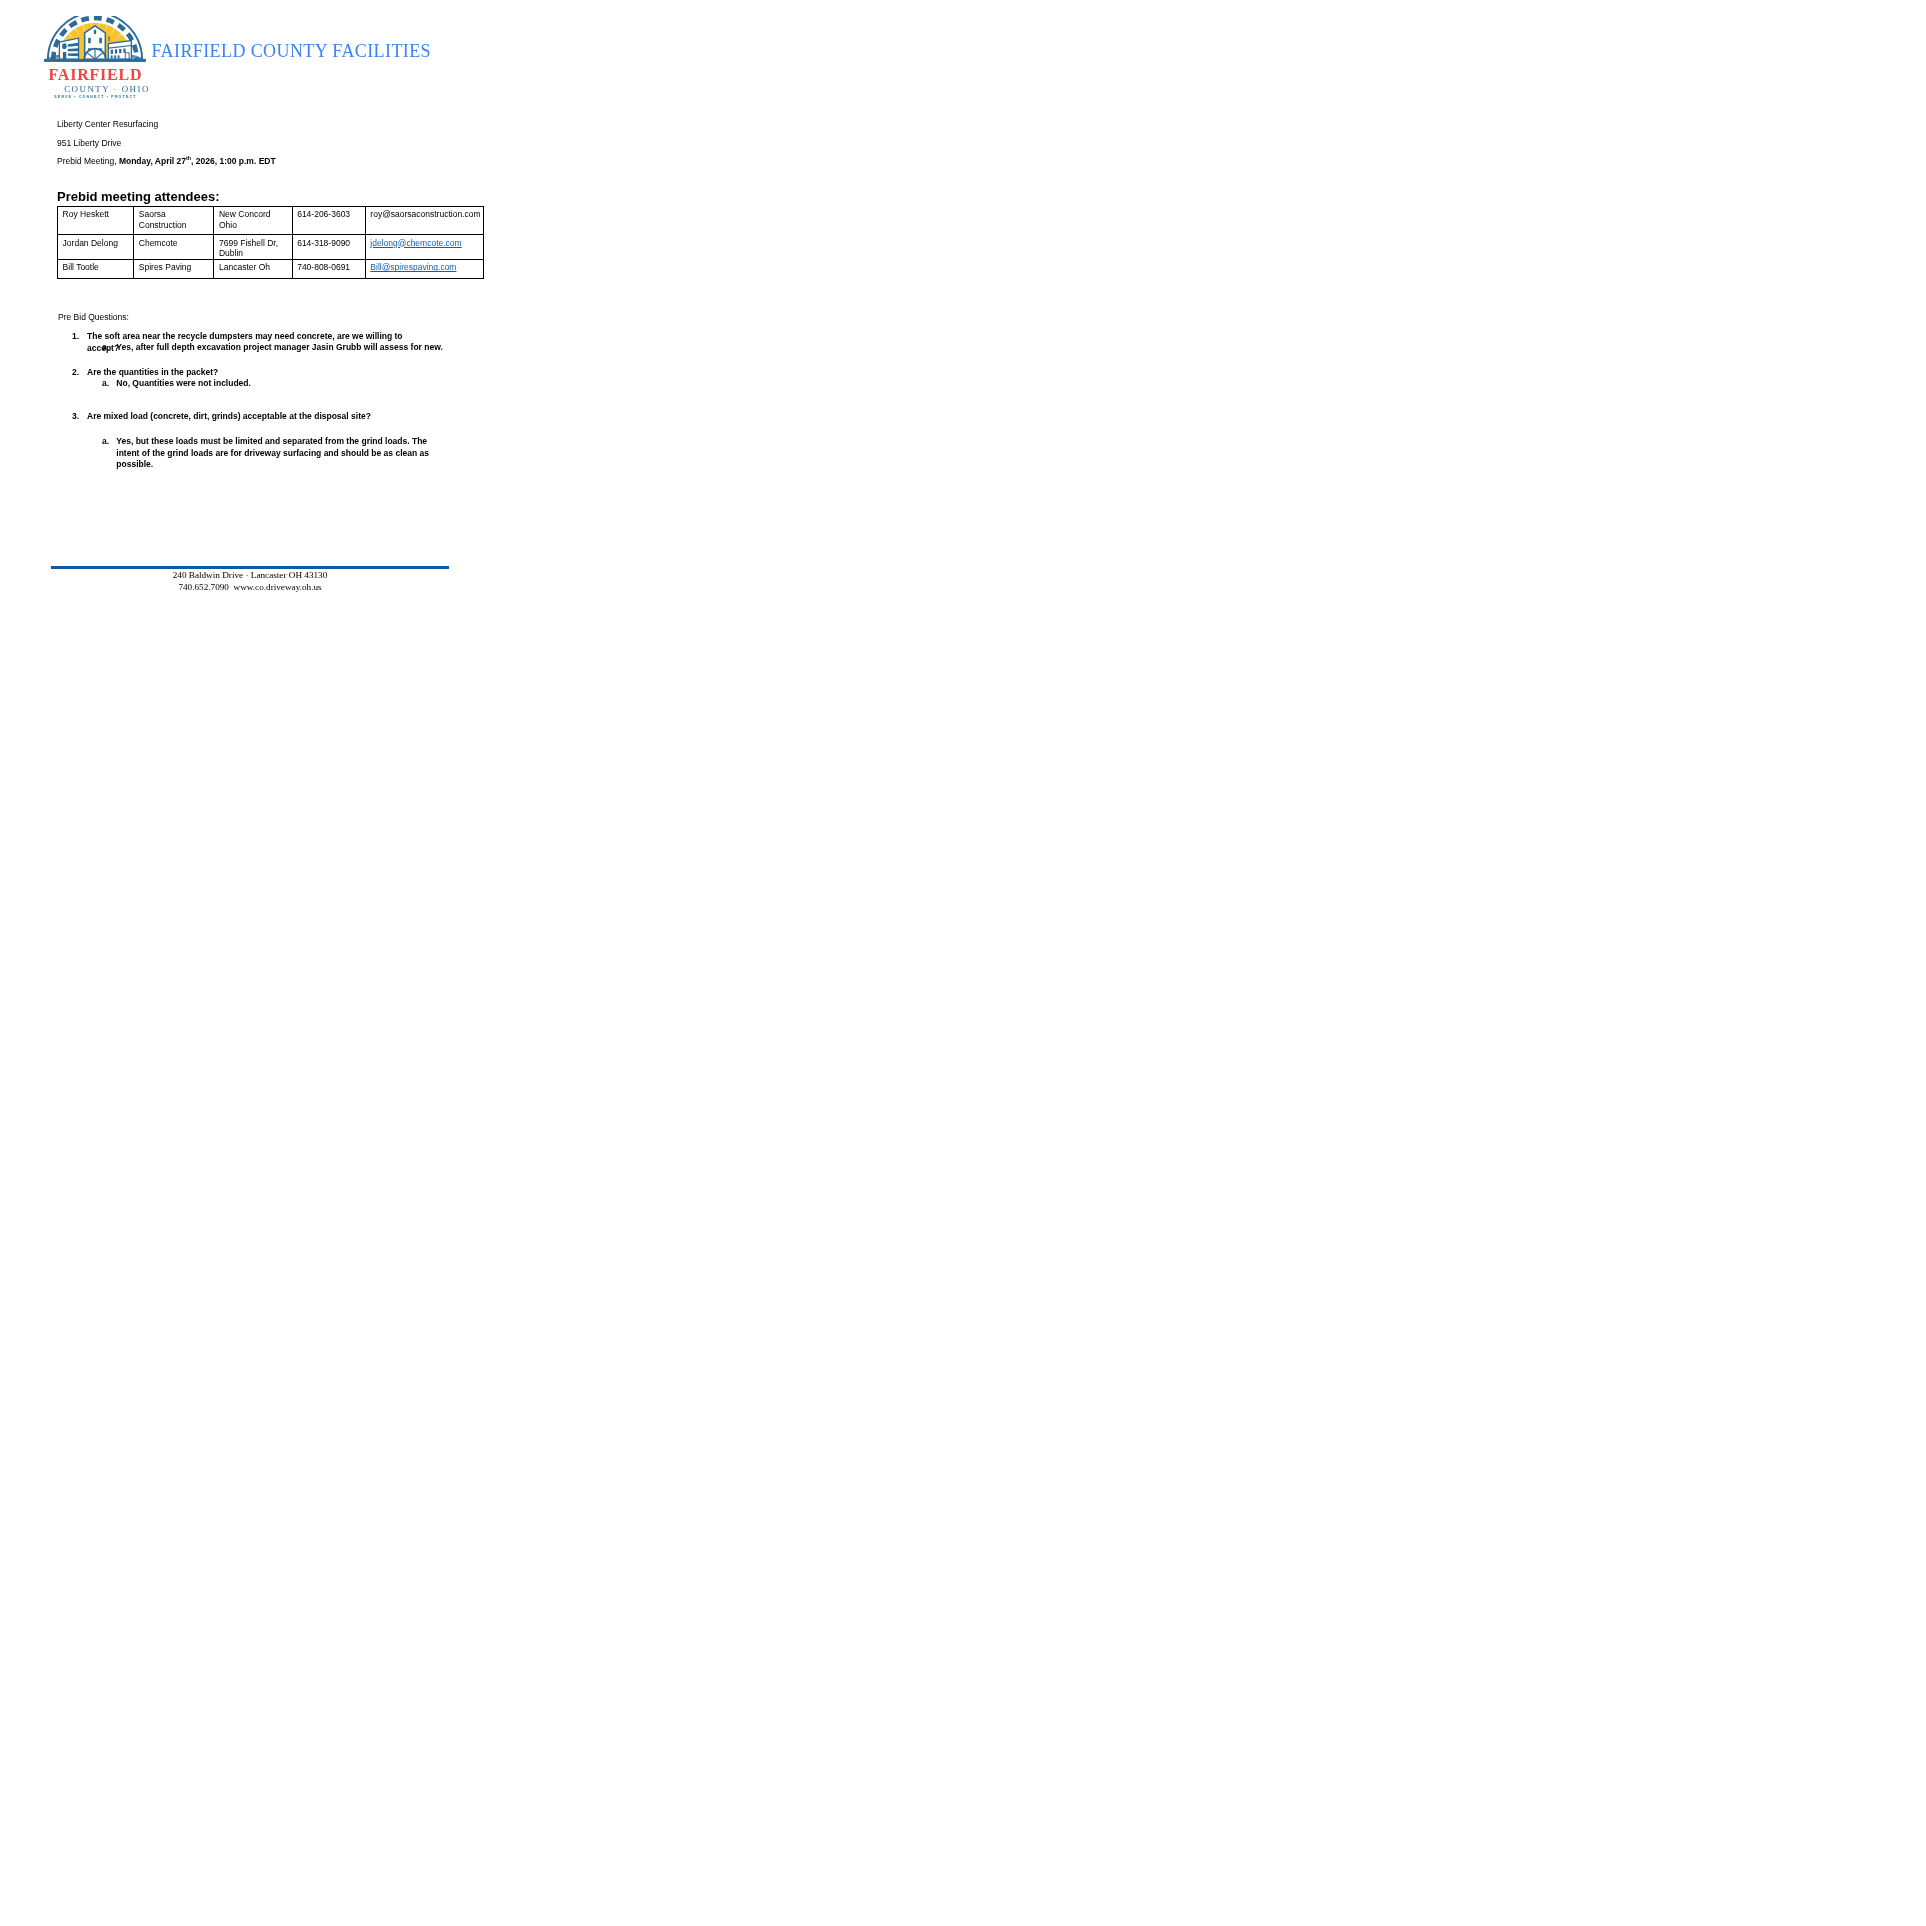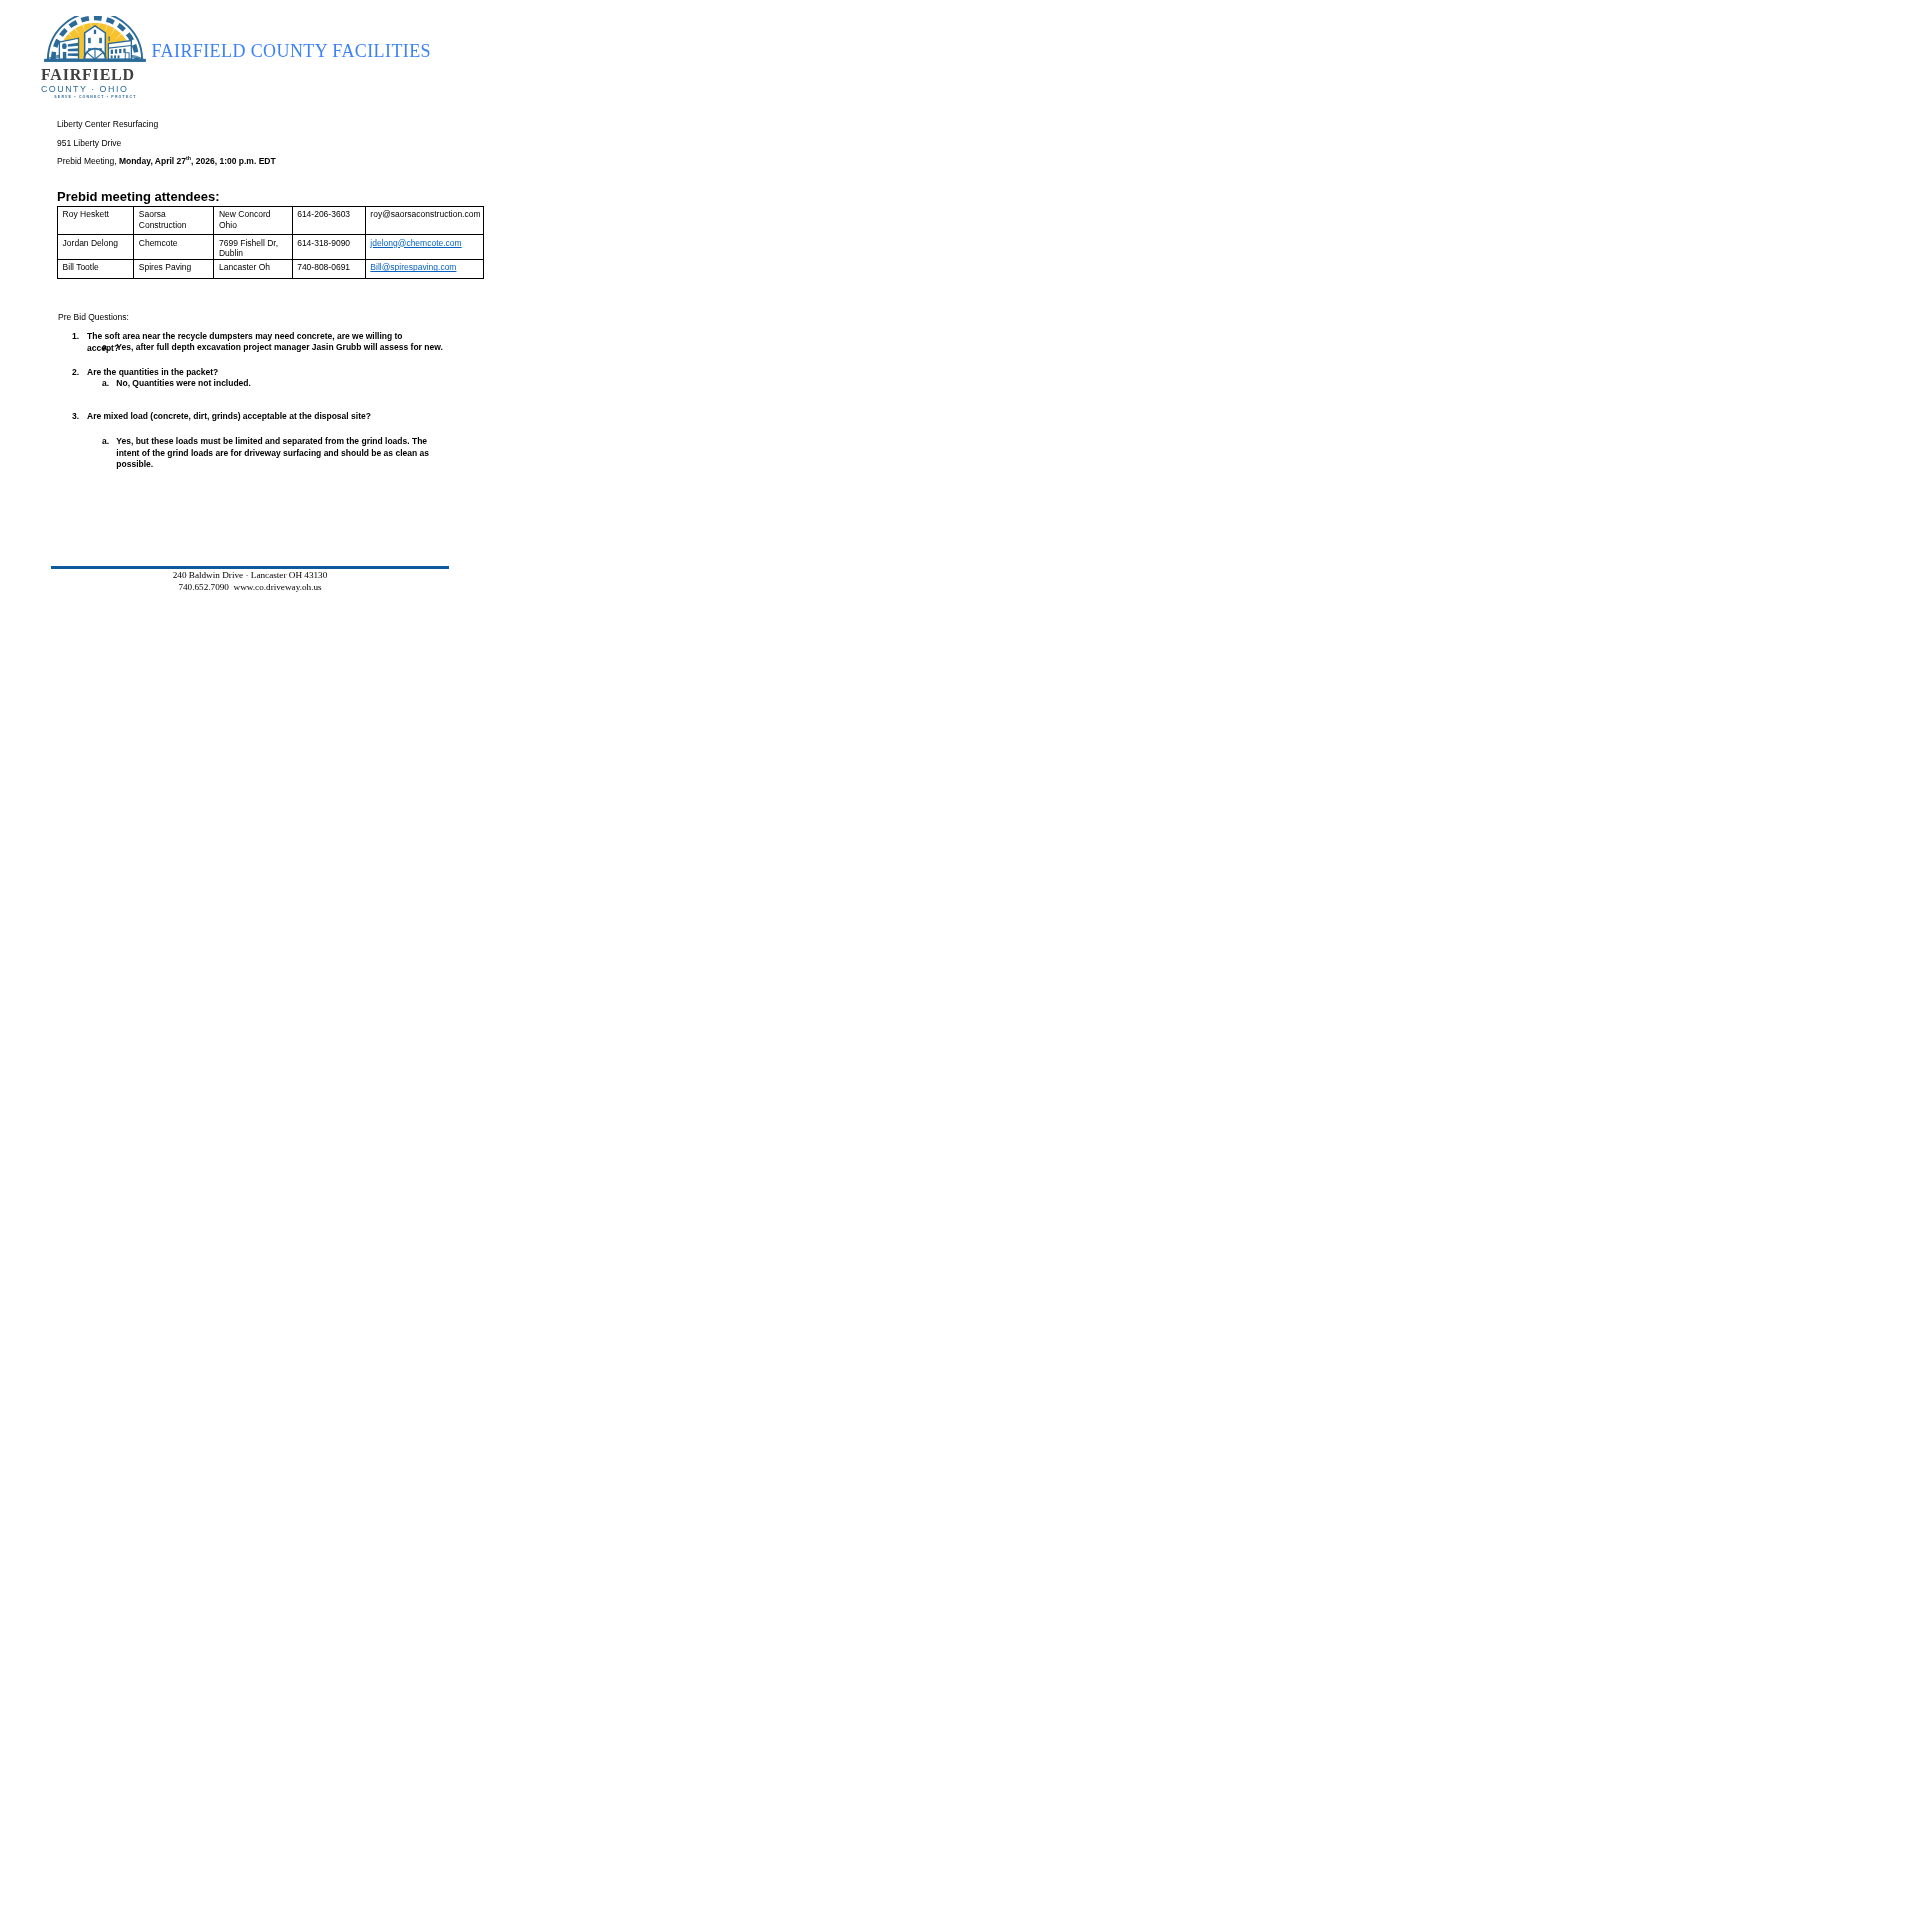--- a/index.html
+++ b/index.html
@@ -18,27 +18,27 @@
   }
   .abs { position: absolute; }
 
   
   .logo-block { left: 44px; top: 16px; width: 102px; }
   .logo-emblem { position: absolute; left: 0; top: 0; }
   .logo-fairfield {
     position: absolute; left: -3.1px; top: 50px; width: 109px;
     font-family: "Liberation Serif", serif;
     font-size: 16px; font-weight: bold; letter-spacing: 0.8px;
-    color: #404040; text-align: left; line-height: 17px;
+    color: #ef4444; text-align: center; line-height: 17px;
   }
   .logo-county {
     position: absolute; left: -3.1px; top: 68px; width: 109px;
-    font-family: Liberation Sans, sans-serif;
+    font-family: Liberation Serif, serif;
     font-size: 8.9px; letter-spacing: 1.5px;
-    color: #2b6b99; text-align: left; line-height: 10px;
+    color: #2b6b99; text-align: right; line-height: 10px;
   }
   .logo-tagline {
     position: absolute; left: -3.1px; top: 79px; width: 109px;
     font-size: 3.5px; font-weight: bold; letter-spacing: 1.2px;
     color: #2b6b99; text-align: center; line-height: 4.6px;
   }
   .doc-title {
     left: 146px; top: 43px; width: 285px;
     font-family: "Liberation Serif", serif;
     font-size: 18px; letter-spacing: 0.4px;

